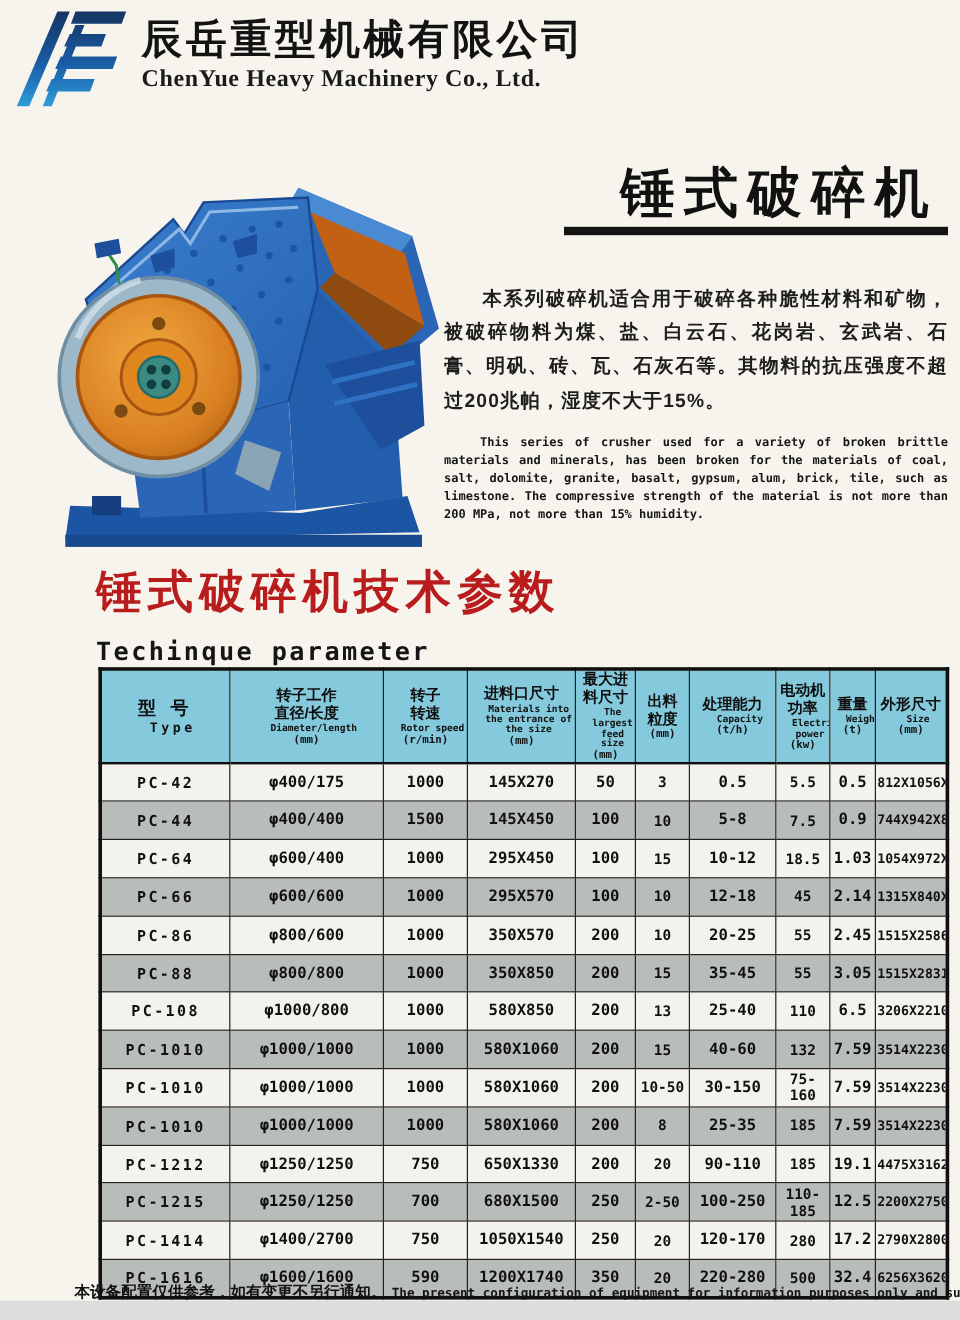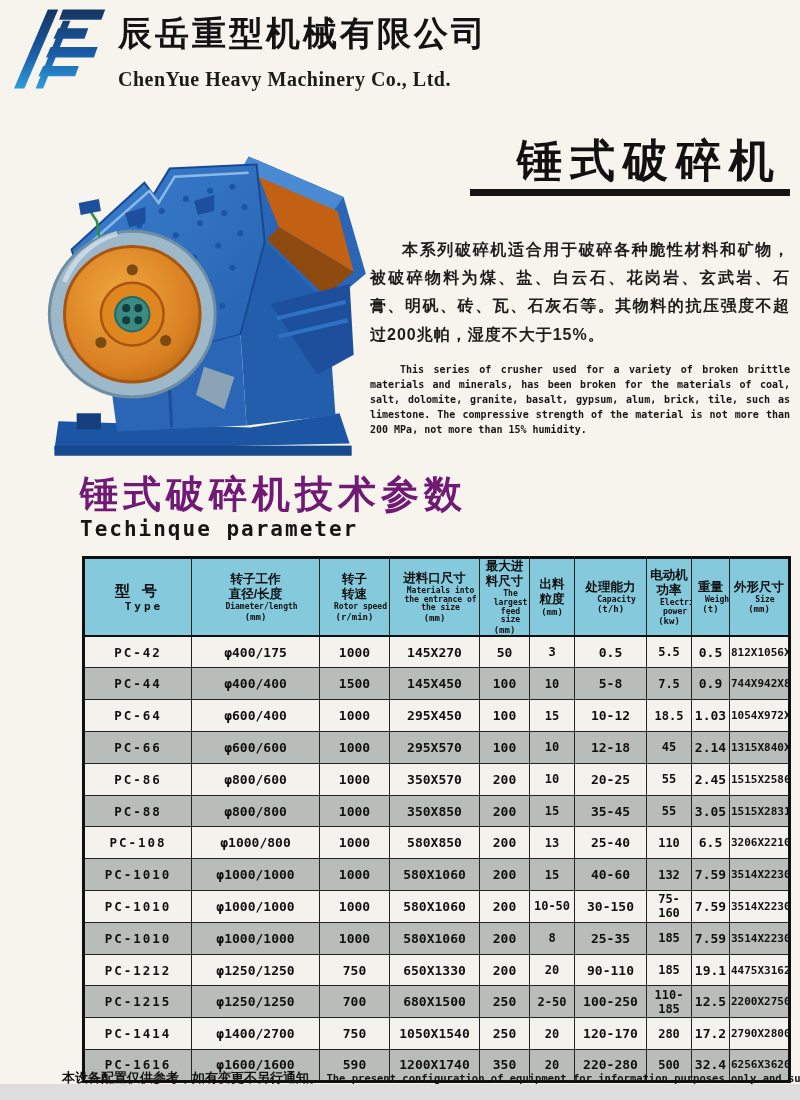--- a/index.html
+++ b/index.html
@@ -4,35 +4,35 @@
 <style>
   html,body{margin:0;padding:0;}
   body{background:#ddd;font-family:"Liberation Sans","DejaVu Sans",sans-serif;}
   .page{position:relative;width:800px;height:1084px;background:#f7f4ed;margin:0 auto;overflow:hidden;color:#161616;}
 
   
   .logo-block{position:absolute;left:14px;top:6px;display:flex;align-items:flex-start;}
   .logo-icon{width:94px;height:86px;flex:0 0 auto;}
   .company-names{margin-left:10px;padding-top:8px;}
   .company-cn{font-size:34px;font-weight:900;letter-spacing:3px;color:#131313;line-height:1.15;}
-  .company-en{font-family:"Liberation Serif","DejaVu Serif",serif;font-size:20px;font-weight:700;letter-spacing:.5px;color:#1b1b1b;margin-top:15px;}
+  .company-en{font-family:"Liberation Serif","DejaVu Serif",serif;font-size:20px;font-weight:700;letter-spacing:.5px;color:#1b1b1b;margin-top:2px;}
 
   
   .machine{position:absolute;left:16px;top:120px;width:366px;height:352px;}
   .info{position:absolute;left:370px;top:136px;width:420px;}
   .title-cn{font-size:45px;font-weight:900;letter-spacing:8px;text-align:right;padding-right:8px;line-height:1.1;color:#111;}
   .title-rule{height:7px;background:#141414;margin:3px 0 4px 100px;}
   .title-en{font-family:"DejaVu Sans Mono","Liberation Mono",monospace;font-size:23px;font-weight:700;letter-spacing:.42em;text-align:right;color:#1a1a1a;white-space:nowrap;}
   .desc-cn{margin-top:40px;font-size:16px;line-height:1.78;letter-spacing:1px;text-align:justify;text-indent:2em;color:#1d1d1d;font-weight:600;}
   .desc-en{margin-top:13px;font-family:"DejaVu Sans Mono","Liberation Mono",monospace;font-size:10px;line-height:1.5;text-align:justify;text-indent:3em;color:#161616;font-weight:600;}
 
   
   .section-head{position:absolute;left:80px;top:474px;}
-  .section-cn{font-size:38px;font-weight:900;letter-spacing:5px;color:#701a75;line-height:1.1;}
-  .section-en{font-family:"DejaVu Sans Mono","Liberation Mono",monospace;font-size:21px;font-weight:700;letter-spacing:2px;color:#151515;margin-top:1px;}
+  .section-cn{font-size:38px;font-weight:900;letter-spacing:5px;color:#b91c1c;line-height:1.1;}
+  .section-en{font-family:"DejaVu Sans Mono","Liberation Mono",monospace;font-size:21px;font-weight:700;letter-spacing:2px;color:#151515;margin-top:15px;}
 
   
   .spec-table{position:absolute;left:82px;top:556px;width:706px;border-collapse:collapse;table-layout:fixed;border:3px solid #101010;background:#f4f2ec;}
   .spec-table th,.spec-table td{border:1.4px solid #222;text-align:center;vertical-align:middle;padding:0 1px;overflow:hidden;}
   .spec-table thead tr{height:62px;}
   .spec-table thead th{background:#84c9dc;border-bottom:2.5px solid #101010;}
   .h-cn{font-size:12.5px;font-weight:800;white-space:pre-line;line-height:1.2;color:#0e0e0e;}
   th:first-child .h-cn{font-size:15px;letter-spacing:4px;}
   .h-en{font-family:"DejaVu Sans Mono","Liberation Mono",monospace;font-size:8px;font-weight:700;white-space:pre-line;line-height:1.1;margin-top:1px;color:#101010;margin-left:12px;}
   th:first-child .h-en{font-size:11px;letter-spacing:3px;}

